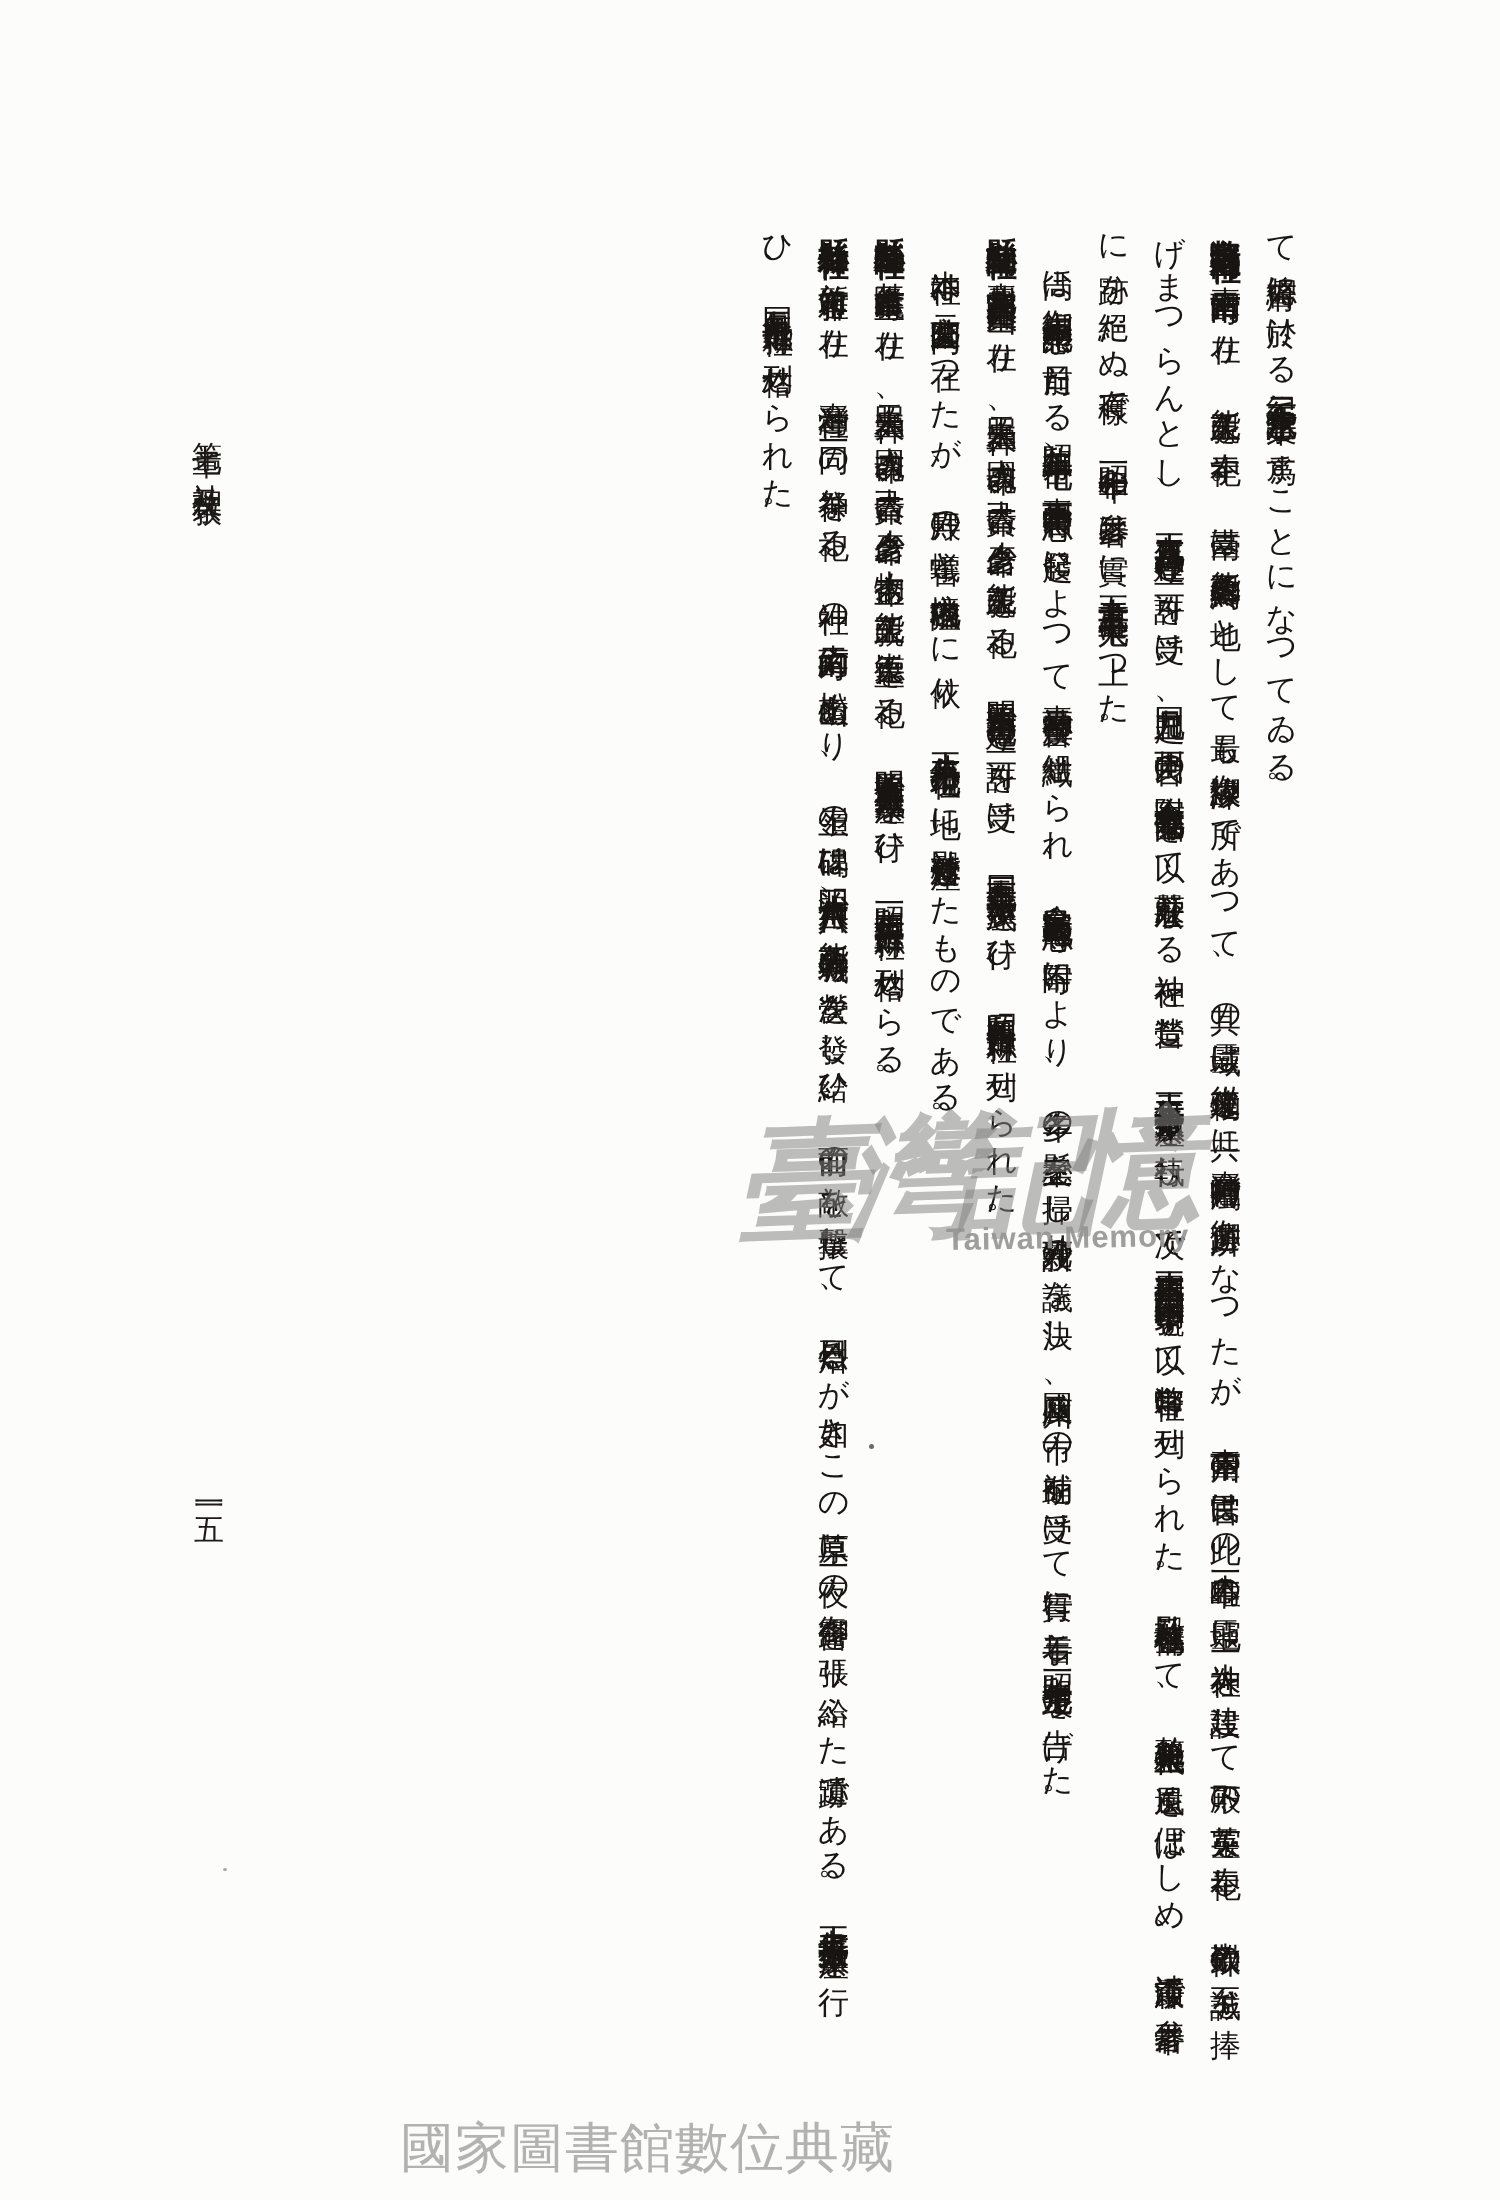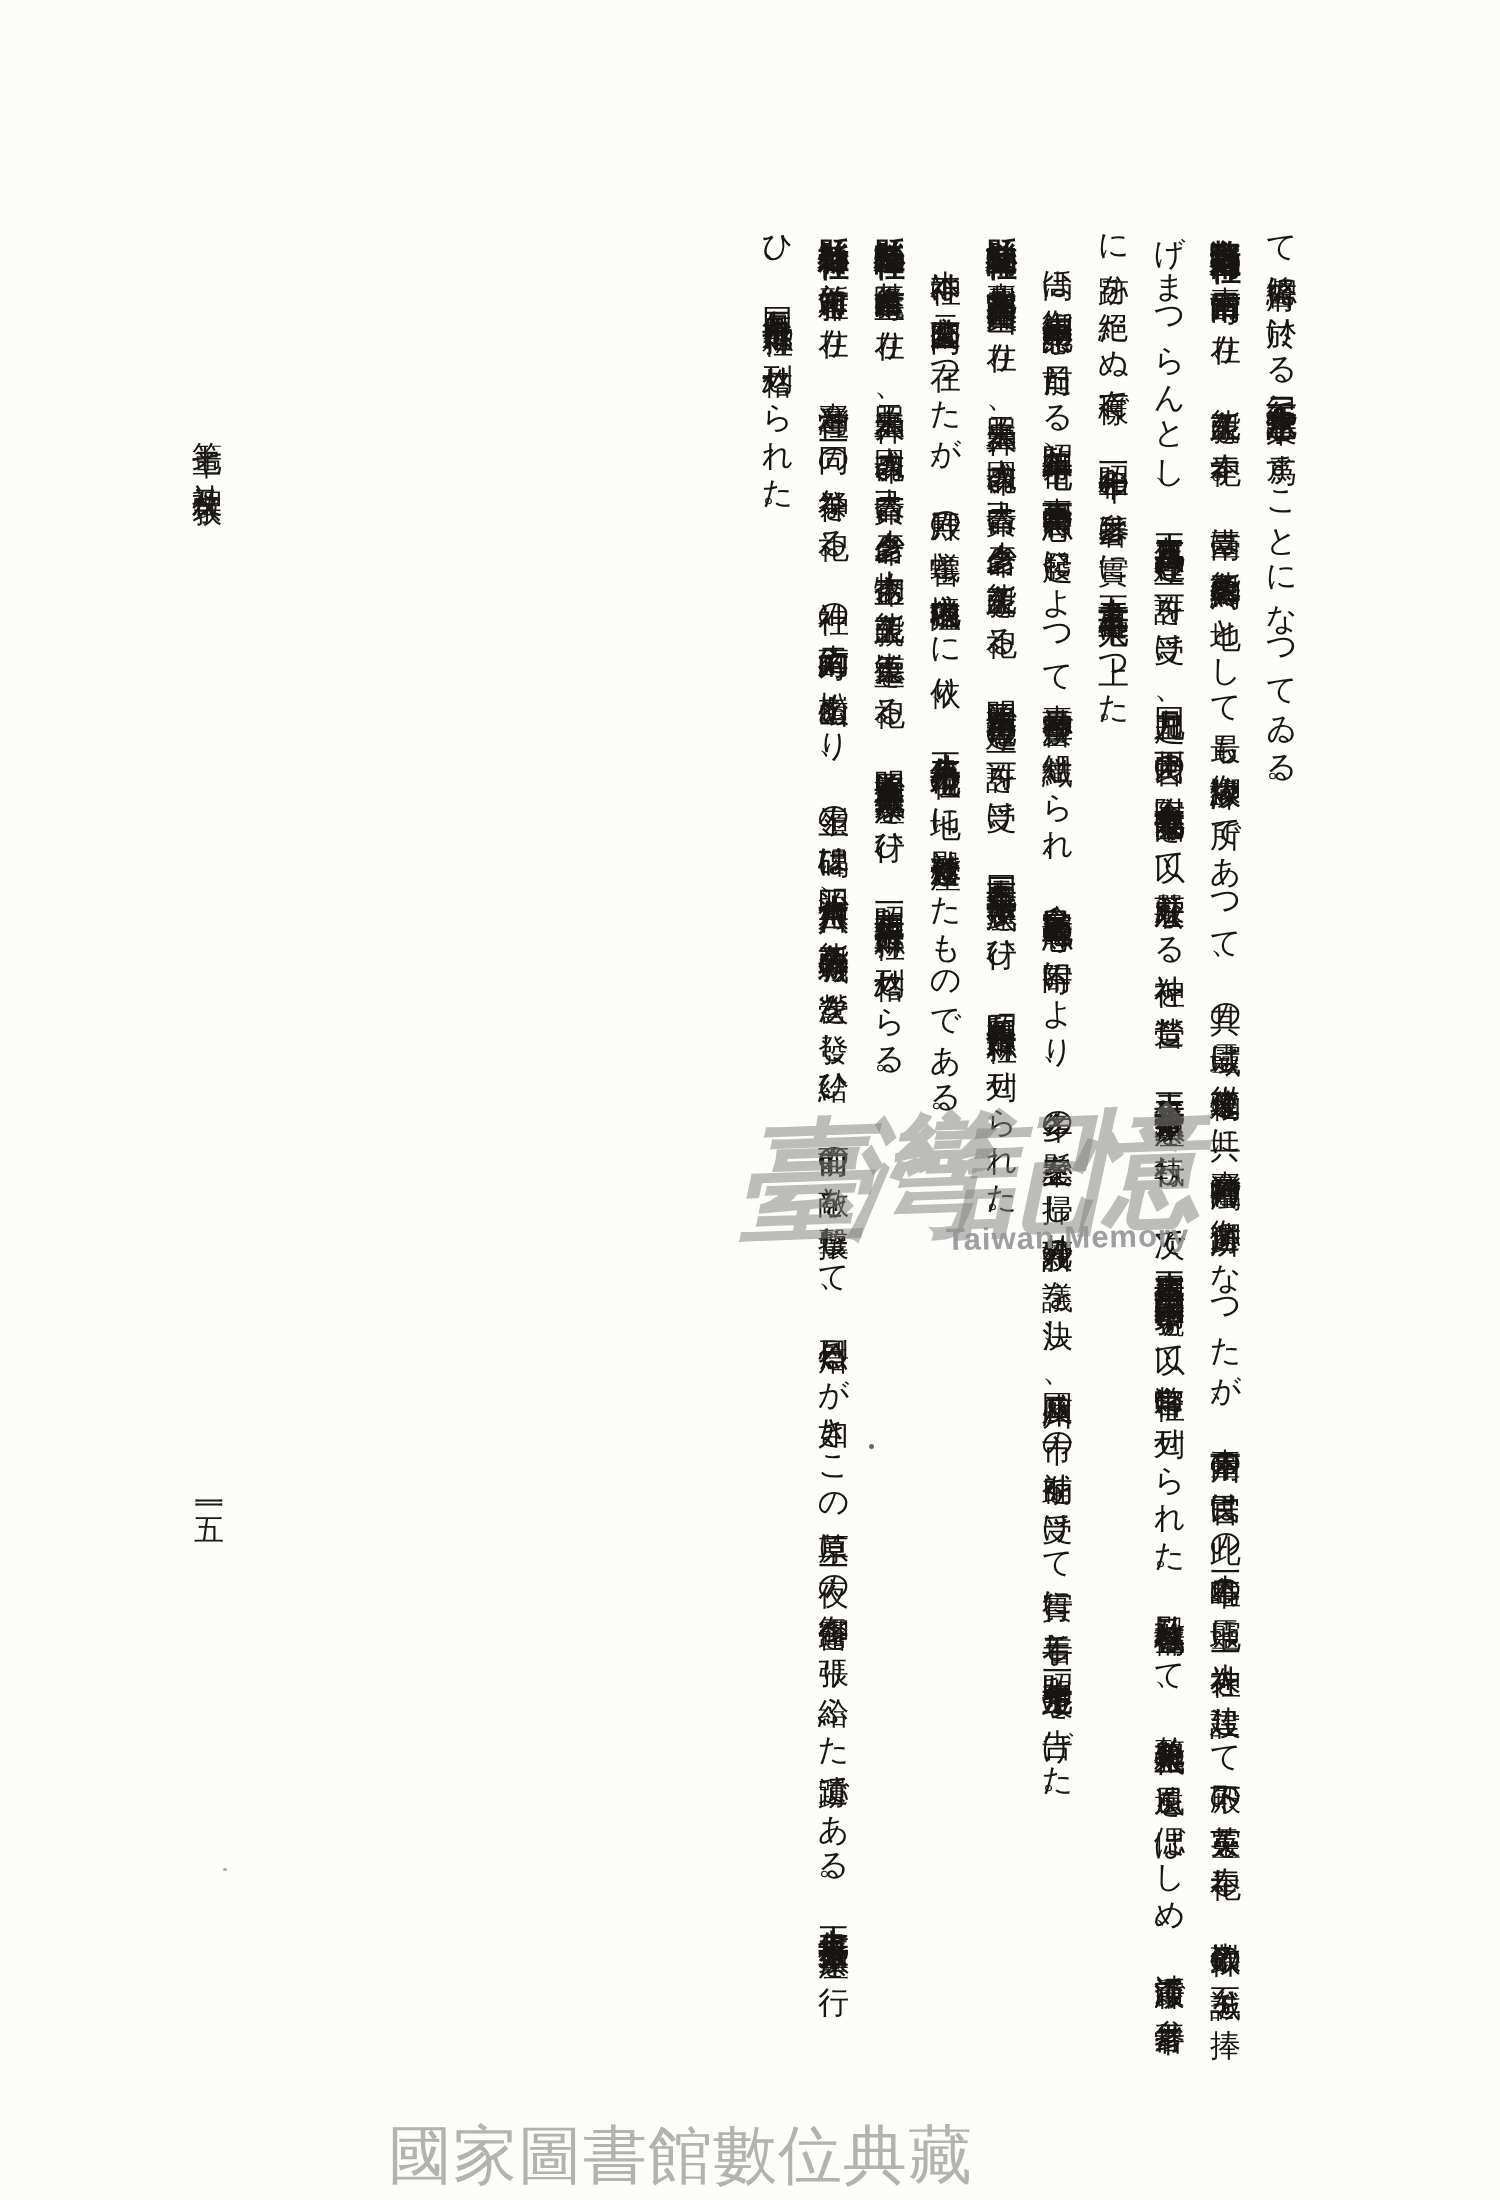--- a/index.html
+++ b/index.html
@@ -40,22 +40,22 @@
     font-family:"DejaVu Serif",serif;
   }
   .wm-latin{
     position:absolute;left:946px;top:1220px;
     font-size:31px;font-weight:bold;letter-spacing:1px;
     color:rgba(148,148,148,0.9);
     font-family:"Liberation Sans",sans-serif;
     transform:rotate(-1deg);
   }
   .footer-wm{
-    position:absolute;left:388px;top:2112px;
-    font-size:64px;letter-spacing:1px;
+    position:absolute;left:400px;top:2112px;
+    font-size:54px;letter-spacing:1px;
     color:#b2b2b0;
     font-family:"DejaVu Serif",serif;
   }
 
   
   .speck{position:absolute;background:#6a6a68;border-radius:50%;}
   .speck.s1{left:869px;top:1444px;width:5px;height:5px;}
   .speck.s2{left:223px;top:1868px;width:4px;height:3px;opacity:.6;}
 </style>
 </head>

